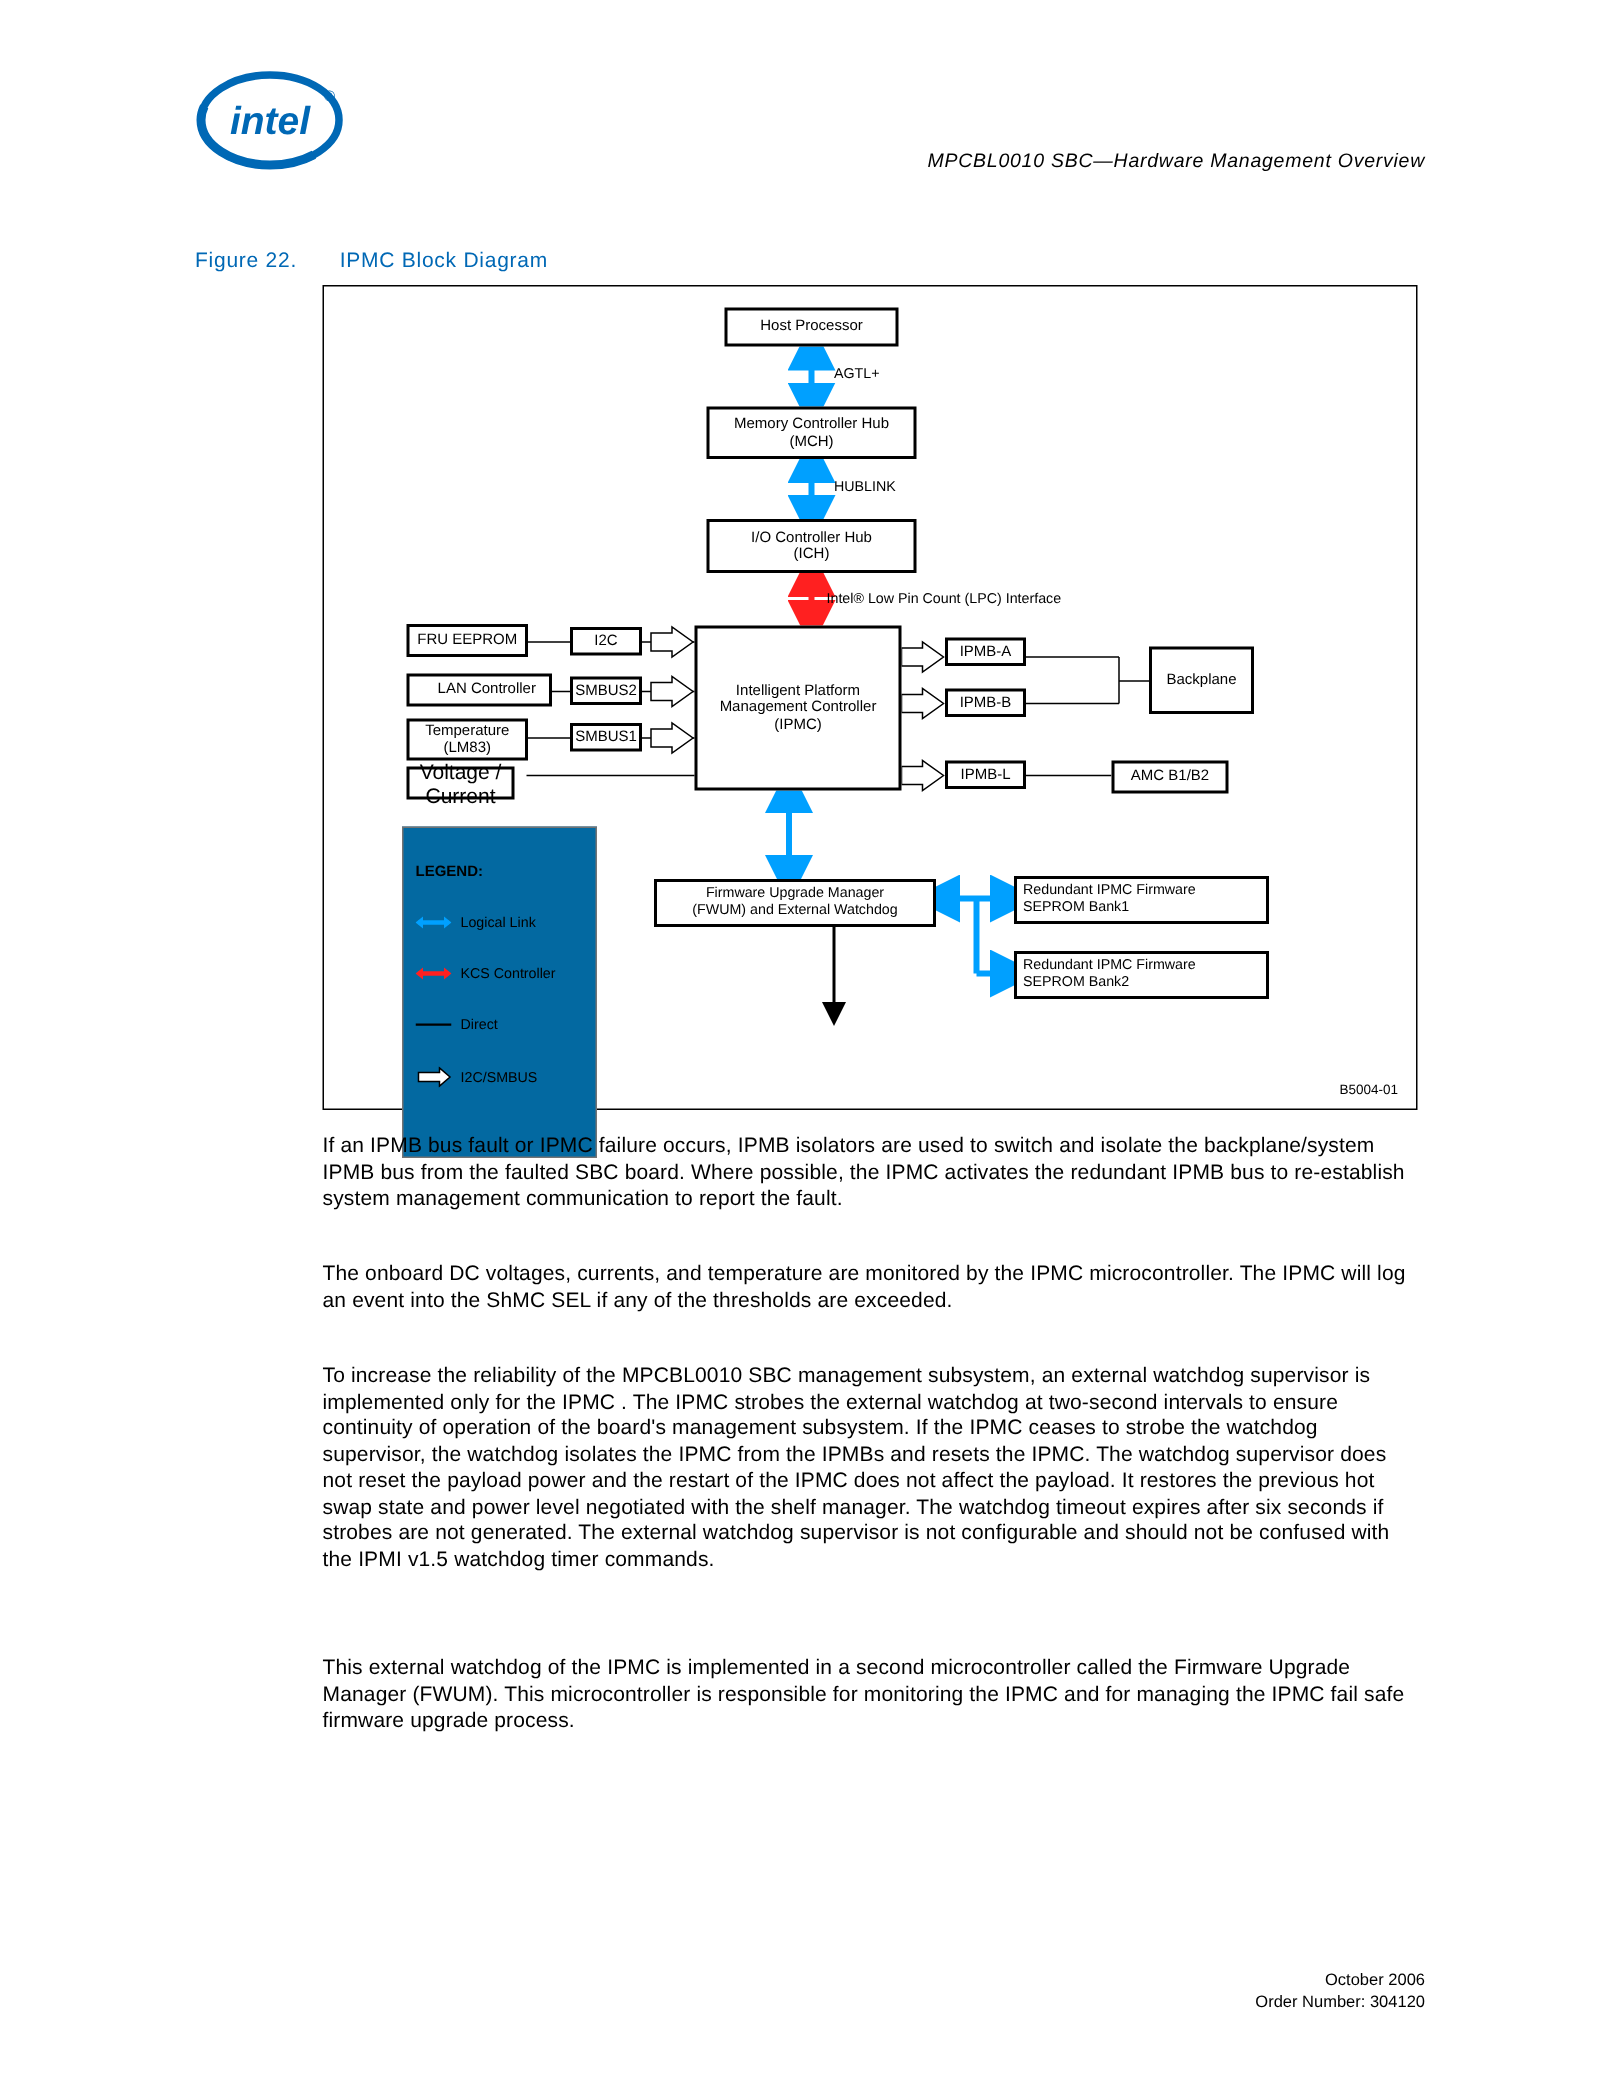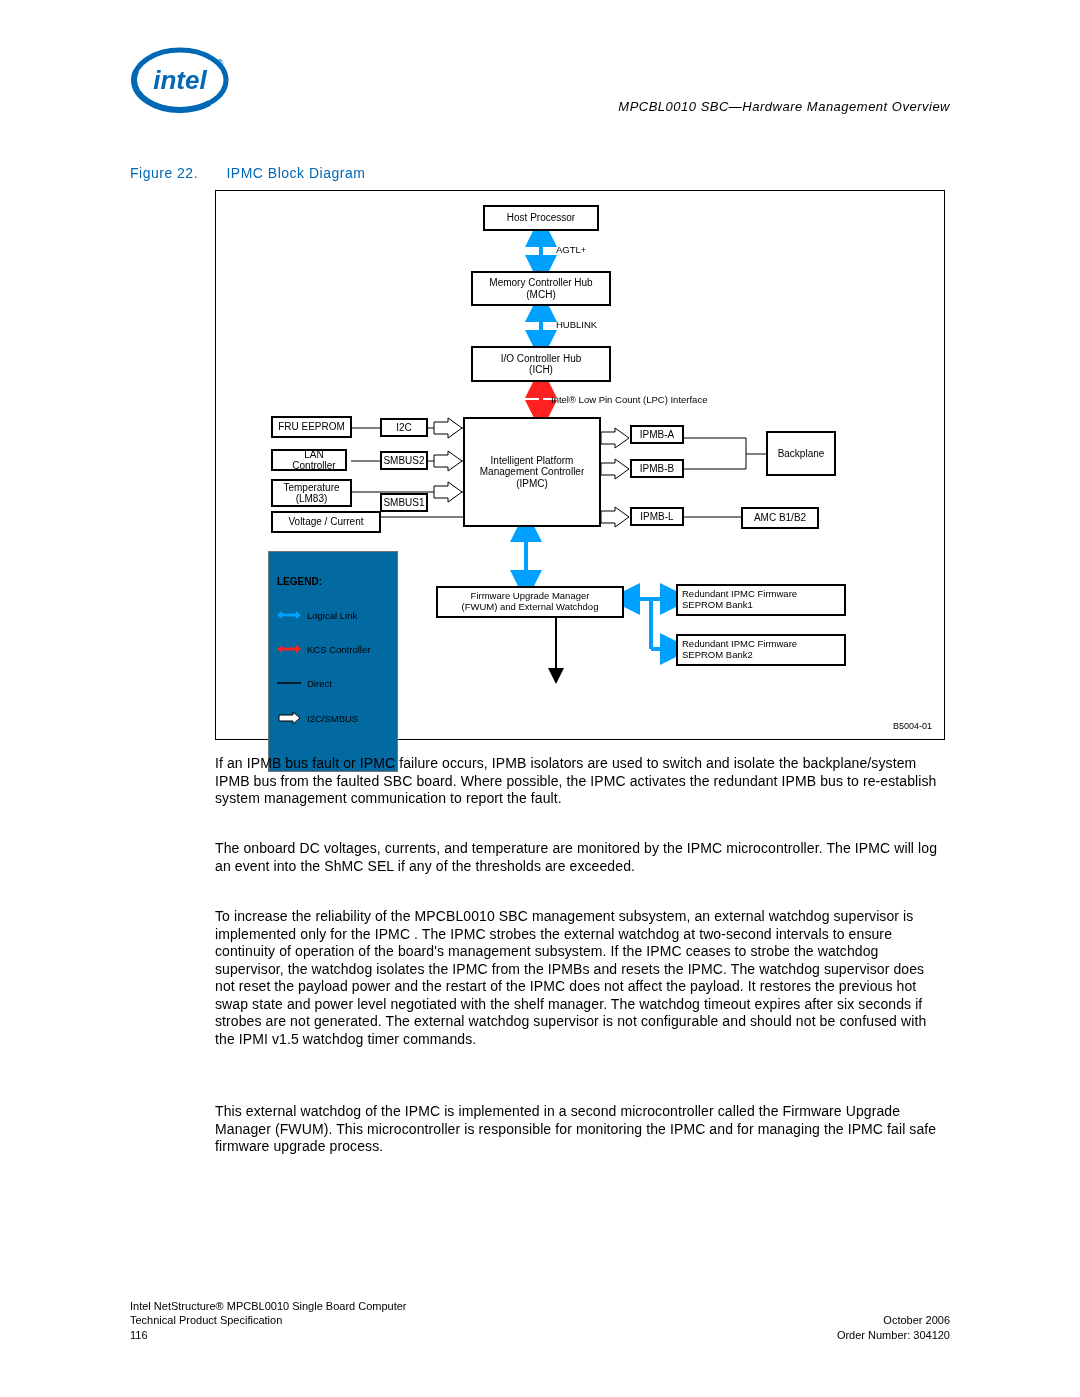--- a/index.html
+++ b/index.html
@@ -185,26 +185,26 @@
     <div class="lbl" style="left:340px; top:53px;">AGTL+</div>
     <div class="box" style="left:255px; top:80px; width:140px; height:35px; white-space:pre-line;">Memory Controller Hub
 (MCH)</div>
     <div class="lbl" style="left:340px; top:128px;">HUBLINK</div>
     <div class="box" style="left:255px; top:155px; width:140px; height:36px; white-space:pre-line;">I/O Controller Hub
 (ICH)</div>
     <div class="lbl" style="left:335px; top:203px; width:190px; text-align:left;">Intel® Low Pin Count (LPC) Interface</div>
 
     <div class="box" style="left:55px; top:225px; width:81px; height:22px;">FRU EEPROM</div>
     <div class="box" style="left:164px; top:227px; width:48px; height:19px;">I2C</div>
-    <div class="box" style="left:55px; top:258px; width:76px; height:22px;padding-left:14px;">LAN Controller</div>
+    <div class="box" style="left:55px; top:258px; width:97px; height:22px;padding-left:14px;">LAN Controller</div>
     <div class="box" style="left:164px; top:260px; width:48px; height:19px;">SMBUS2</div>
     <div class="box" style="left:55px; top:288px; width:81px; height:28px; white-space:pre-line;">Temperature
 (LM83)</div>
-    <div class="box" style="left:164px; top:302px; width:48px; height:19px;">SMBUS1</div>
-    <div class="box" style="left:55px; top:320px; width:110px; height:22px; font-size:10px;">Voltage / Current</div>
+    <div class="box" style="left:164px; top:291px; width:48px; height:19px;">SMBUS1</div>
+    <div class="box" style="left:55px; top:320px; width:72px; height:22px; font-size:14px;">Voltage / Current</div>
 
     <div class="box" style="left:247px; top:226px; width:138px; height:110px; white-space:pre-line; font-size:10px;">Intelligent Platform
 Management Controller
 (IPMC)</div>
 
     <div class="box" style="left:414px; top:234px; width:54px; height:19px;">IPMB-A</div>
     <div class="box" style="left:414px; top:268px; width:54px; height:19px;">IPMB-B</div>
     <div class="box" style="left:550px; top:240px; width:70px; height:45px;">Backplane</div>
     <div class="box" style="left:414px; top:316px; width:54px; height:19px;">IPMB-L</div>
     <div class="box" style="left:525px; top:316px; width:78px; height:22px;">AMC B1/B2</div>
@@ -249,22 +249,17 @@
     </div>
 
     <div class="diagram-id" style="right:12px; bottom:8px;">B5004-01</div>
   </div>
 
   <div class="body-text" style="top:755px;">If an IPMB bus fault or IPMC failure occurs, IPMB isolators are used to switch and isolate the backplane/system IPMB bus from the faulted SBC board. Where possible, the IPMC activates the redundant IPMB bus to re-establish system management communication to report the fault.</div>
   <div class="body-text" style="top:840px;">The onboard DC voltages, currents, and temperature are monitored by the IPMC microcontroller. The IPMC will log an event into the ShMC SEL if any of the thresholds are exceeded.</div>
   <div class="body-text" style="top:908px;">To increase the reliability of the MPCBL0010 SBC management subsystem, an external watchdog supervisor is implemented only for the IPMC . The IPMC strobes the external watchdog at two-second intervals to ensure continuity of operation of the board's management subsystem. If the IPMC ceases to strobe the watchdog supervisor, the watchdog isolates the IPMC from the IPMBs and resets the IPMC. The watchdog supervisor does not reset the payload power and the restart of the IPMC does not affect the payload. It restores the previous hot swap state and power level negotiated with the shelf manager. The watchdog timeout expires after six seconds if strobes are not generated. The external watchdog supervisor is not configurable and should not be confused with the IPMI v1.5 watchdog timer commands.</div>
   <div class="body-text" style="top:1103px;">This external watchdog of the IPMC is implemented in a second microcontroller called the Firmware Upgrade Manager (FWUM). This microcontroller is responsible for monitoring the IPMC and for managing the IPMC fail safe firmware upgrade process.</div>
 
-  <div class="footer-left">
-    <div>Intel NetStructure® MPCBL0010 Single Board Computer</div>
-    <div>Technical Product Specification</div>
-    <div>116</div>
-  </div>
   <div class="footer-right">
     <div>October 2006</div>
     <div>Order Number: 304120</div>
   </div>
 </div>
 
 </body></html>

